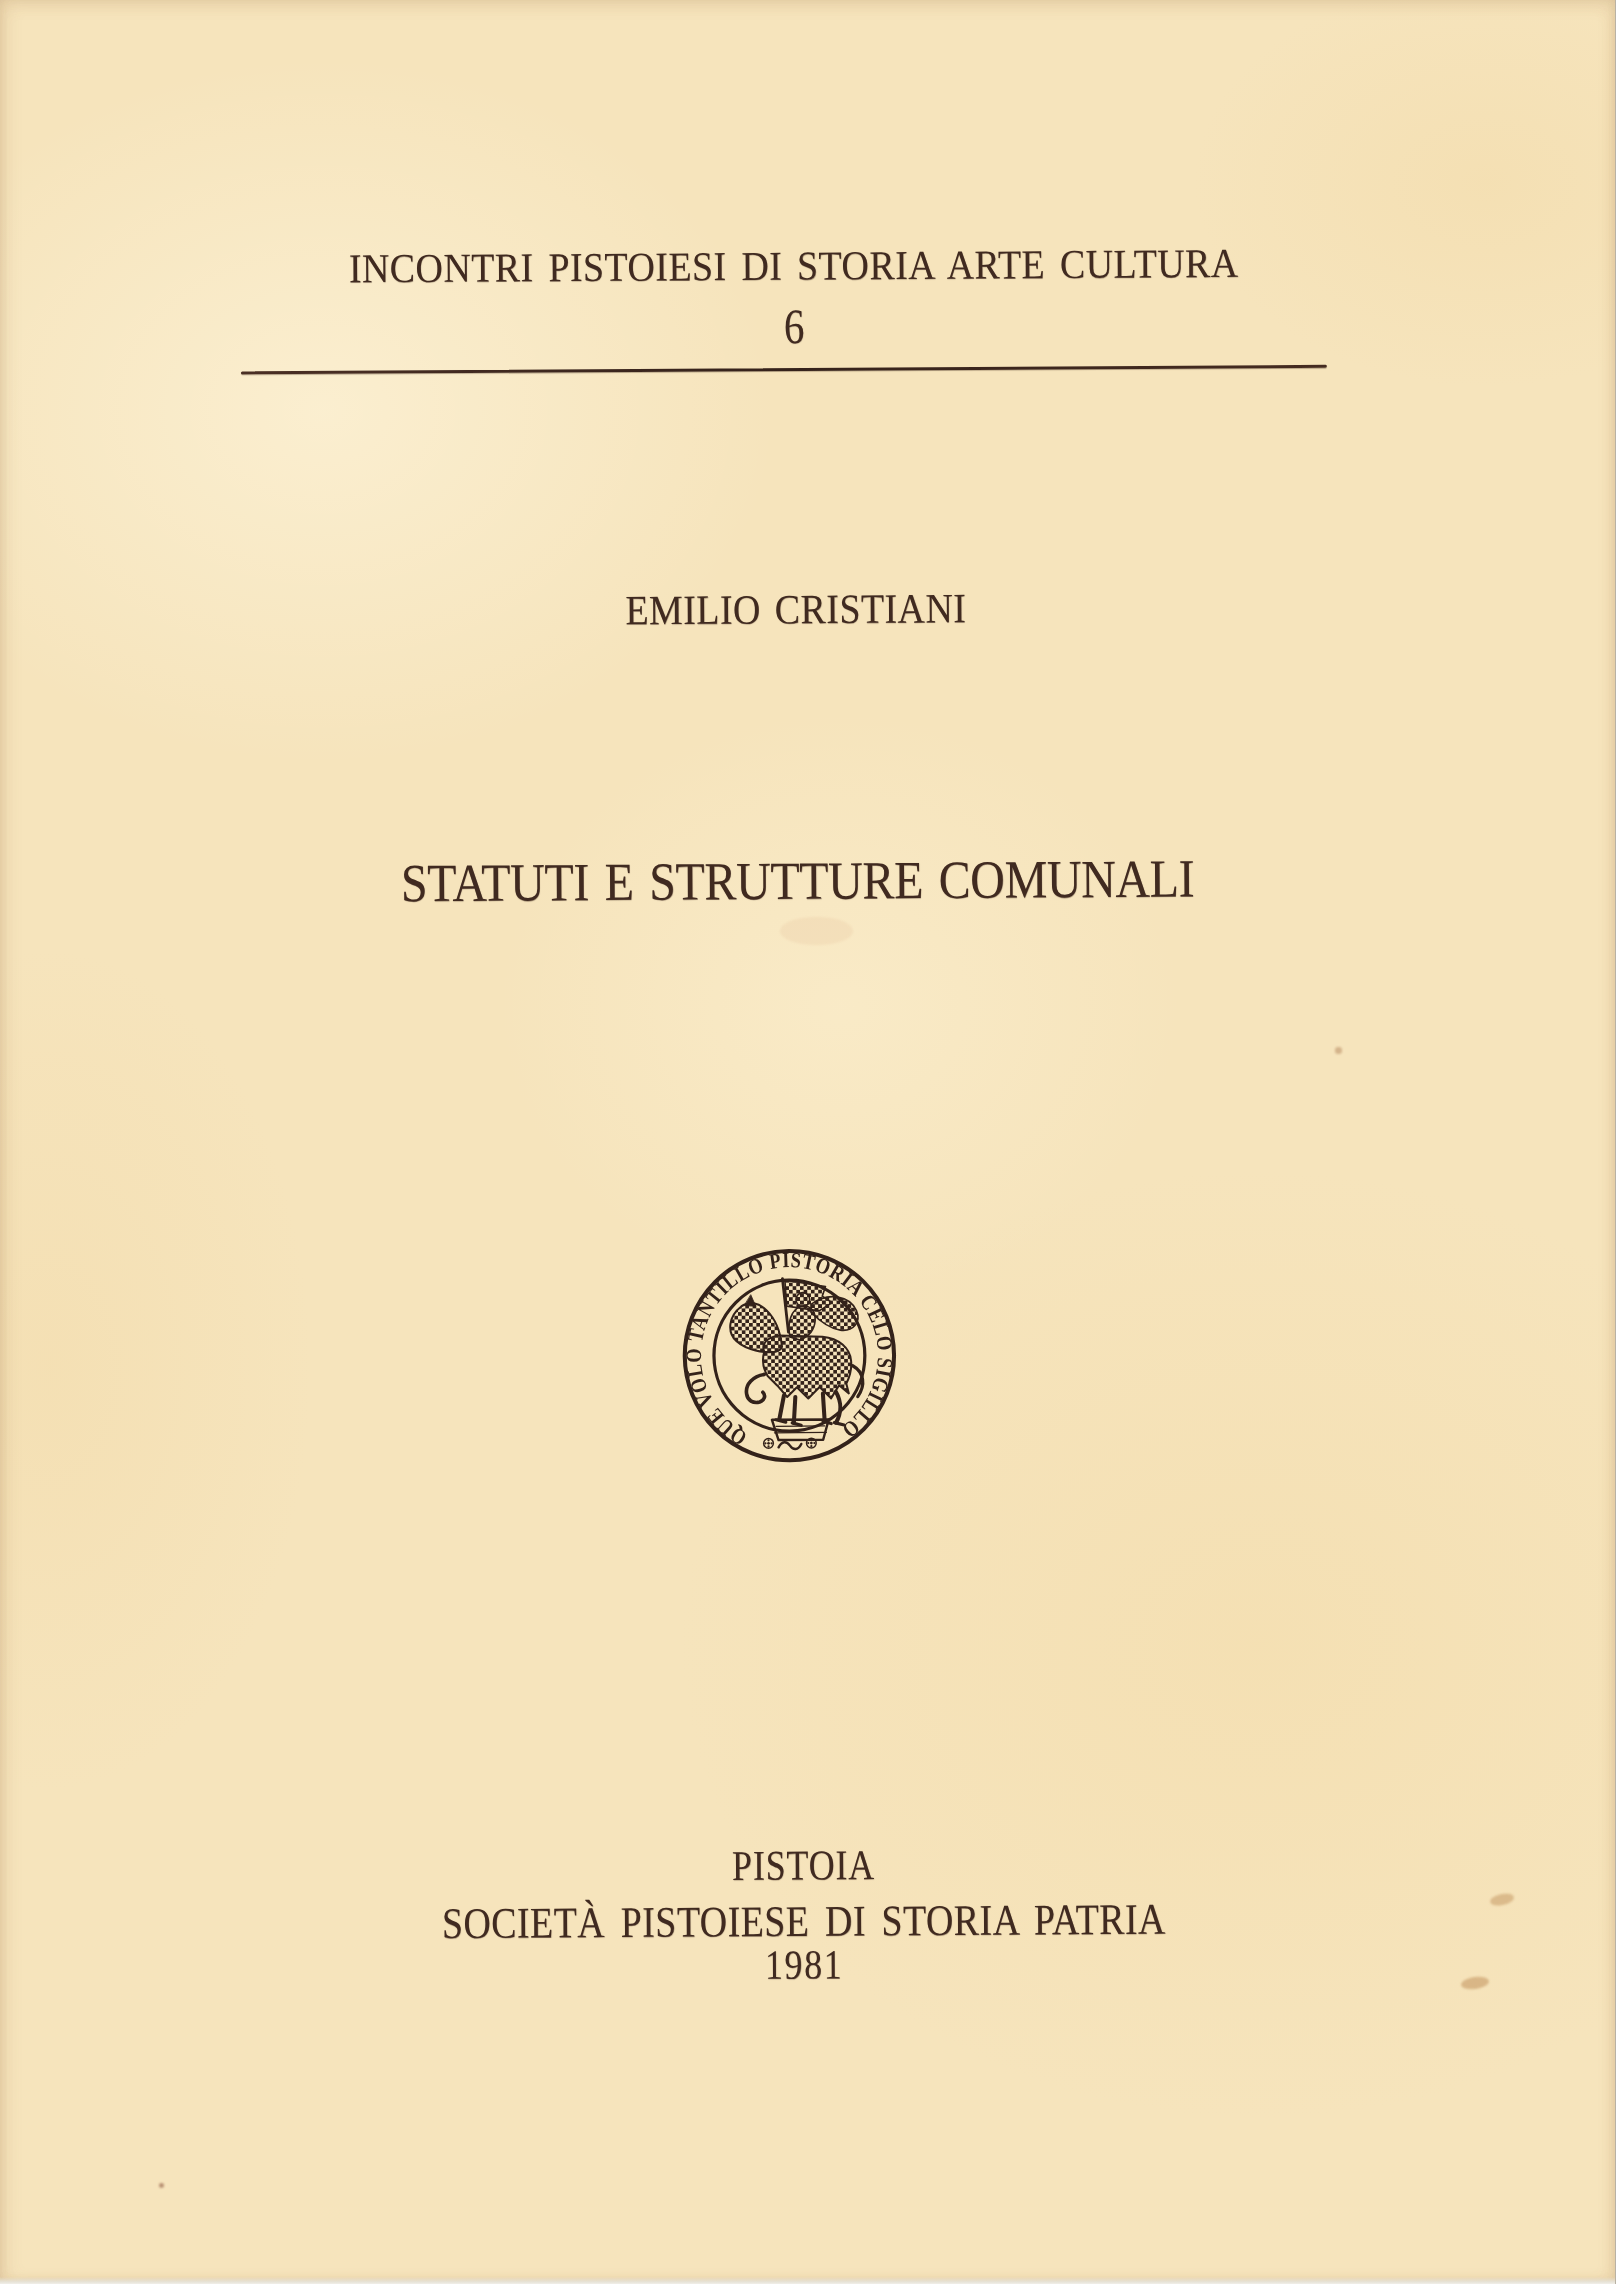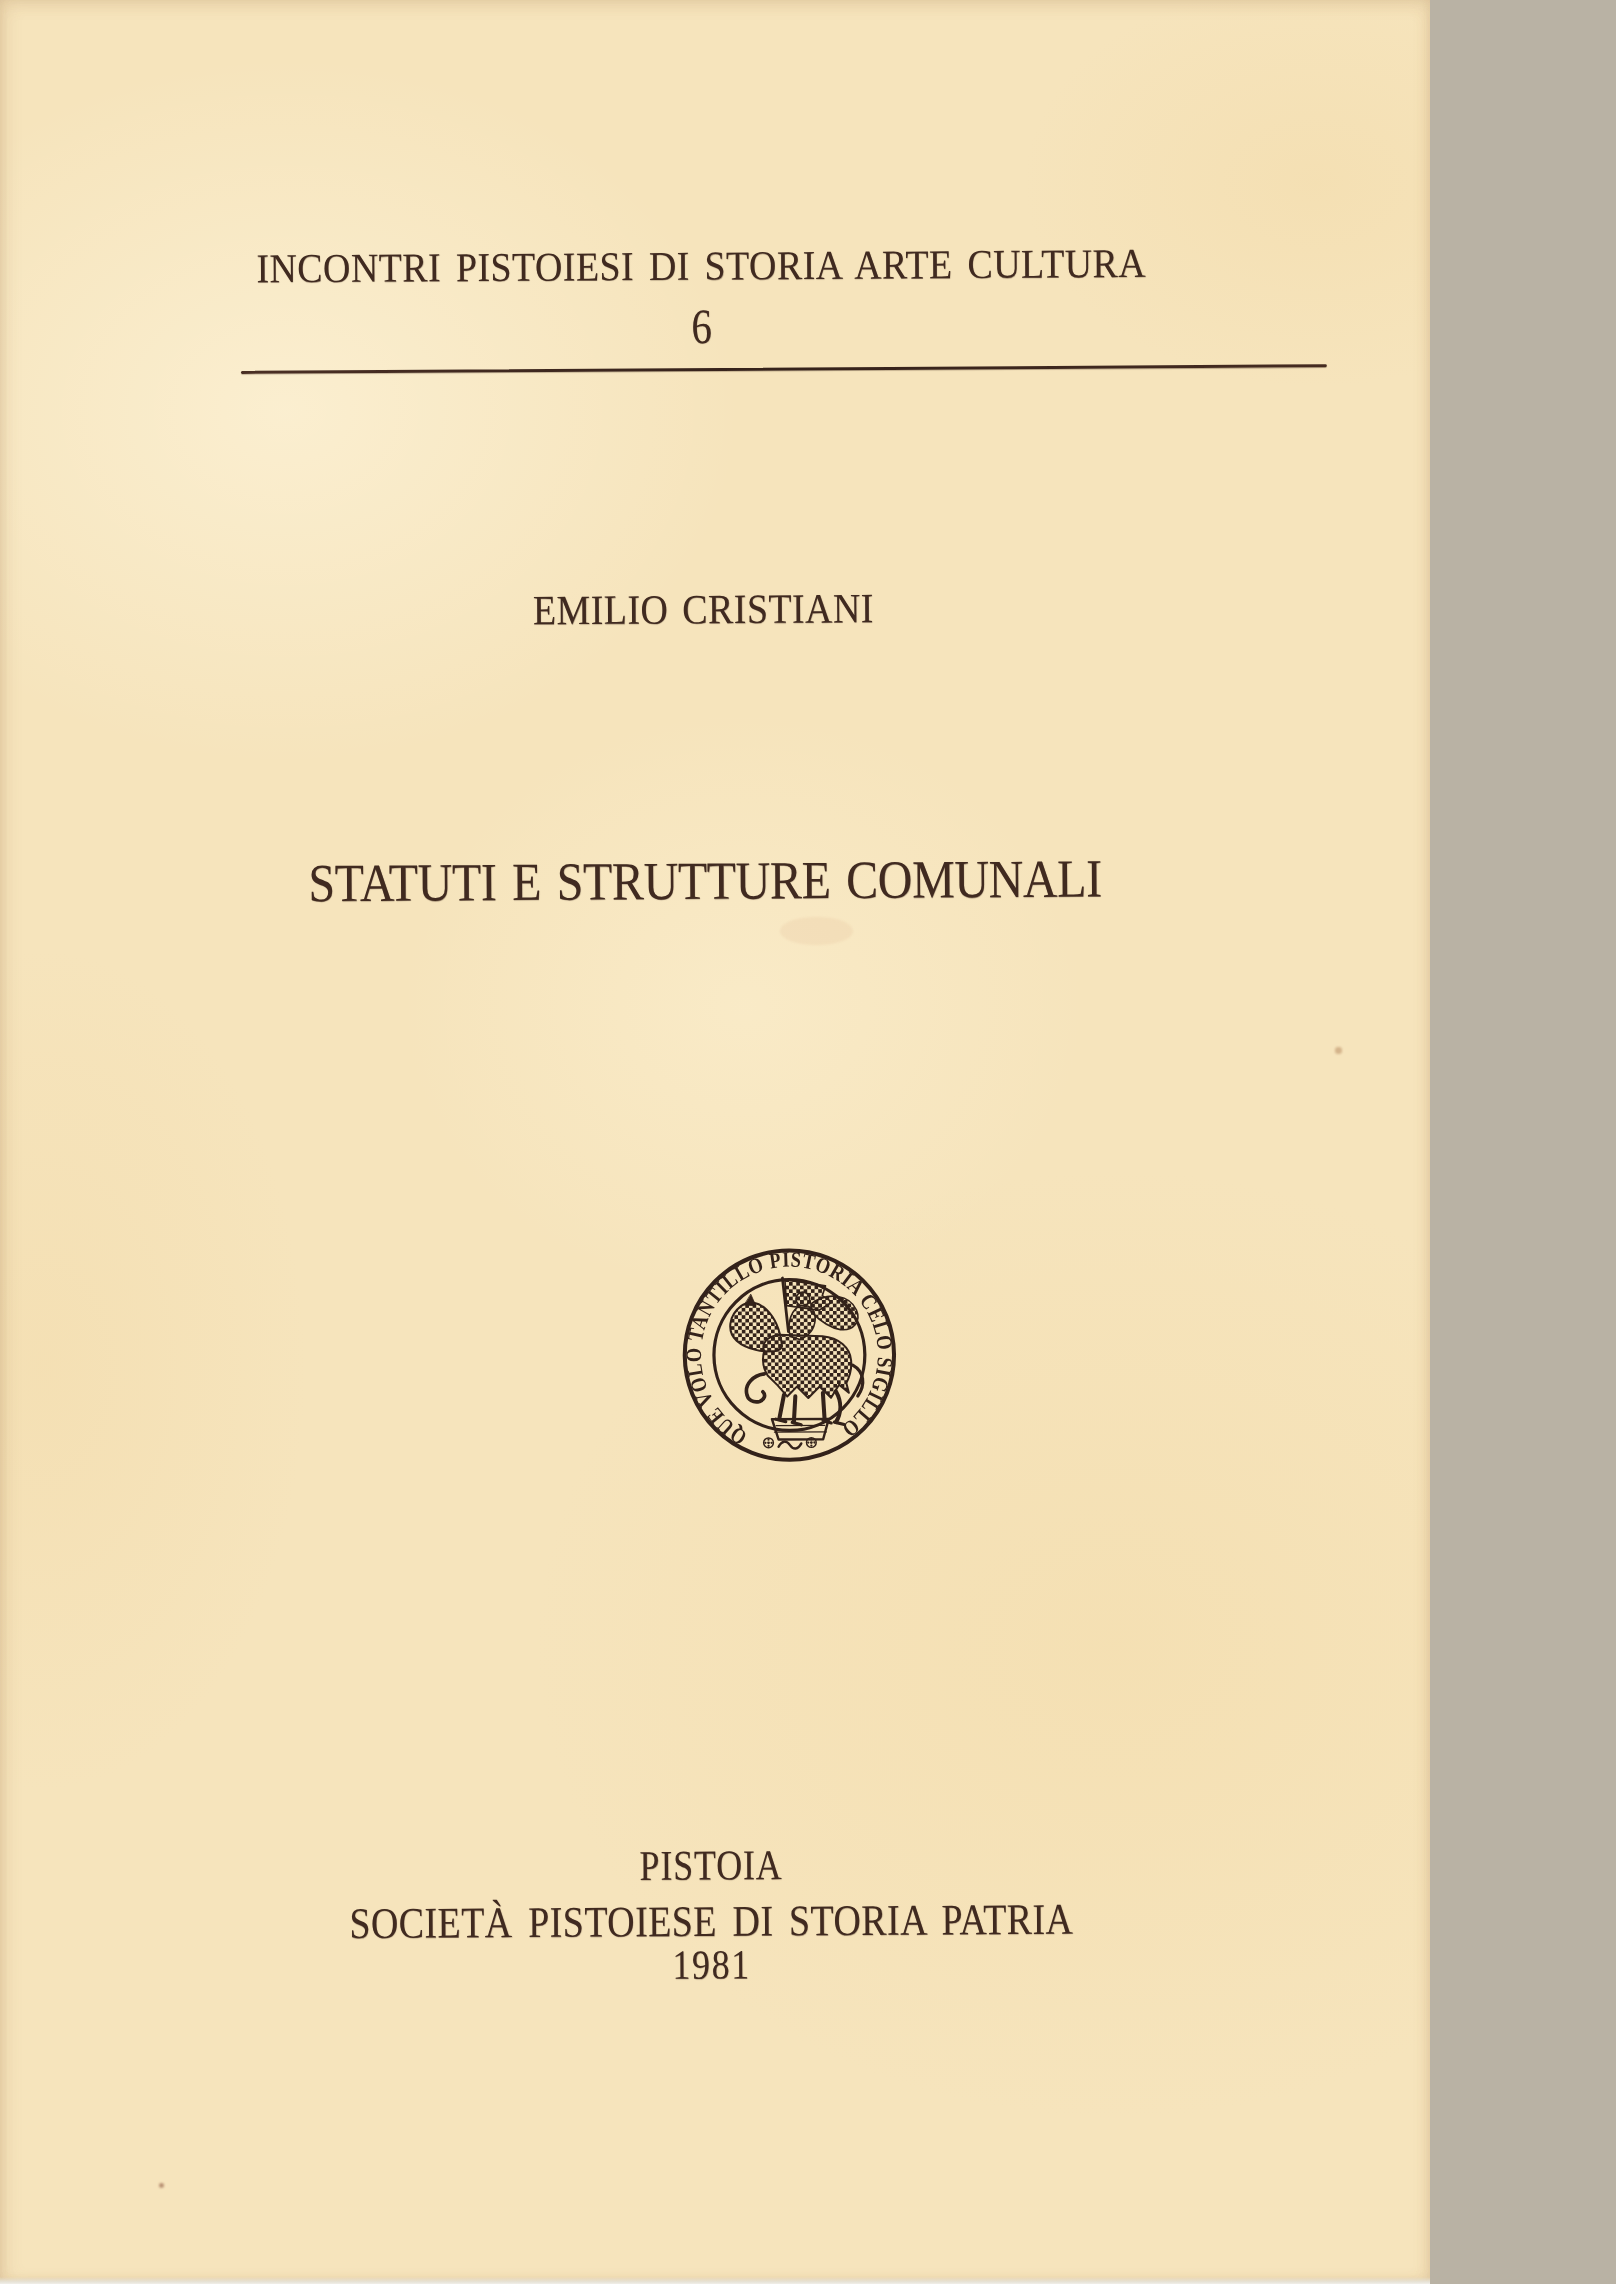--- a/index.html
+++ b/index.html
@@ -3,21 +3,21 @@
 <meta charset="utf-8">
 <style>
   html,body{margin:0;padding:0;}
   body{
     width:1617px;height:2284px;
     background:#b9b2a4;
     font-family:"Liberation Serif", serif;
   }
   .page{
     position:relative;
-    width:1430px;height:2284px;
+    width:1615px;height:2284px;
     overflow:hidden;
     background-color:#f6e4bc;
     background-image:
       radial-gradient(ellipse 732px 569px at 20% 18%, rgba(255,247,224,.55), transparent 62%),
       radial-gradient(ellipse 894px 732px at 78% 72%, rgba(241,214,158,.30), transparent 65%),
       radial-gradient(ellipse 569px 488px at 52% 44%, rgba(253,242,212,.45), transparent 60%),
       radial-gradient(ellipse 488px 341px at 92% 8%, rgba(240,212,156,.28), transparent 60%),
       radial-gradient(ellipse 406px 650px at 3% 60%, rgba(238,208,150,.22), transparent 65%);
     box-shadow:
       inset 6.5px 0 18px rgba(150,100,50,0.10),

